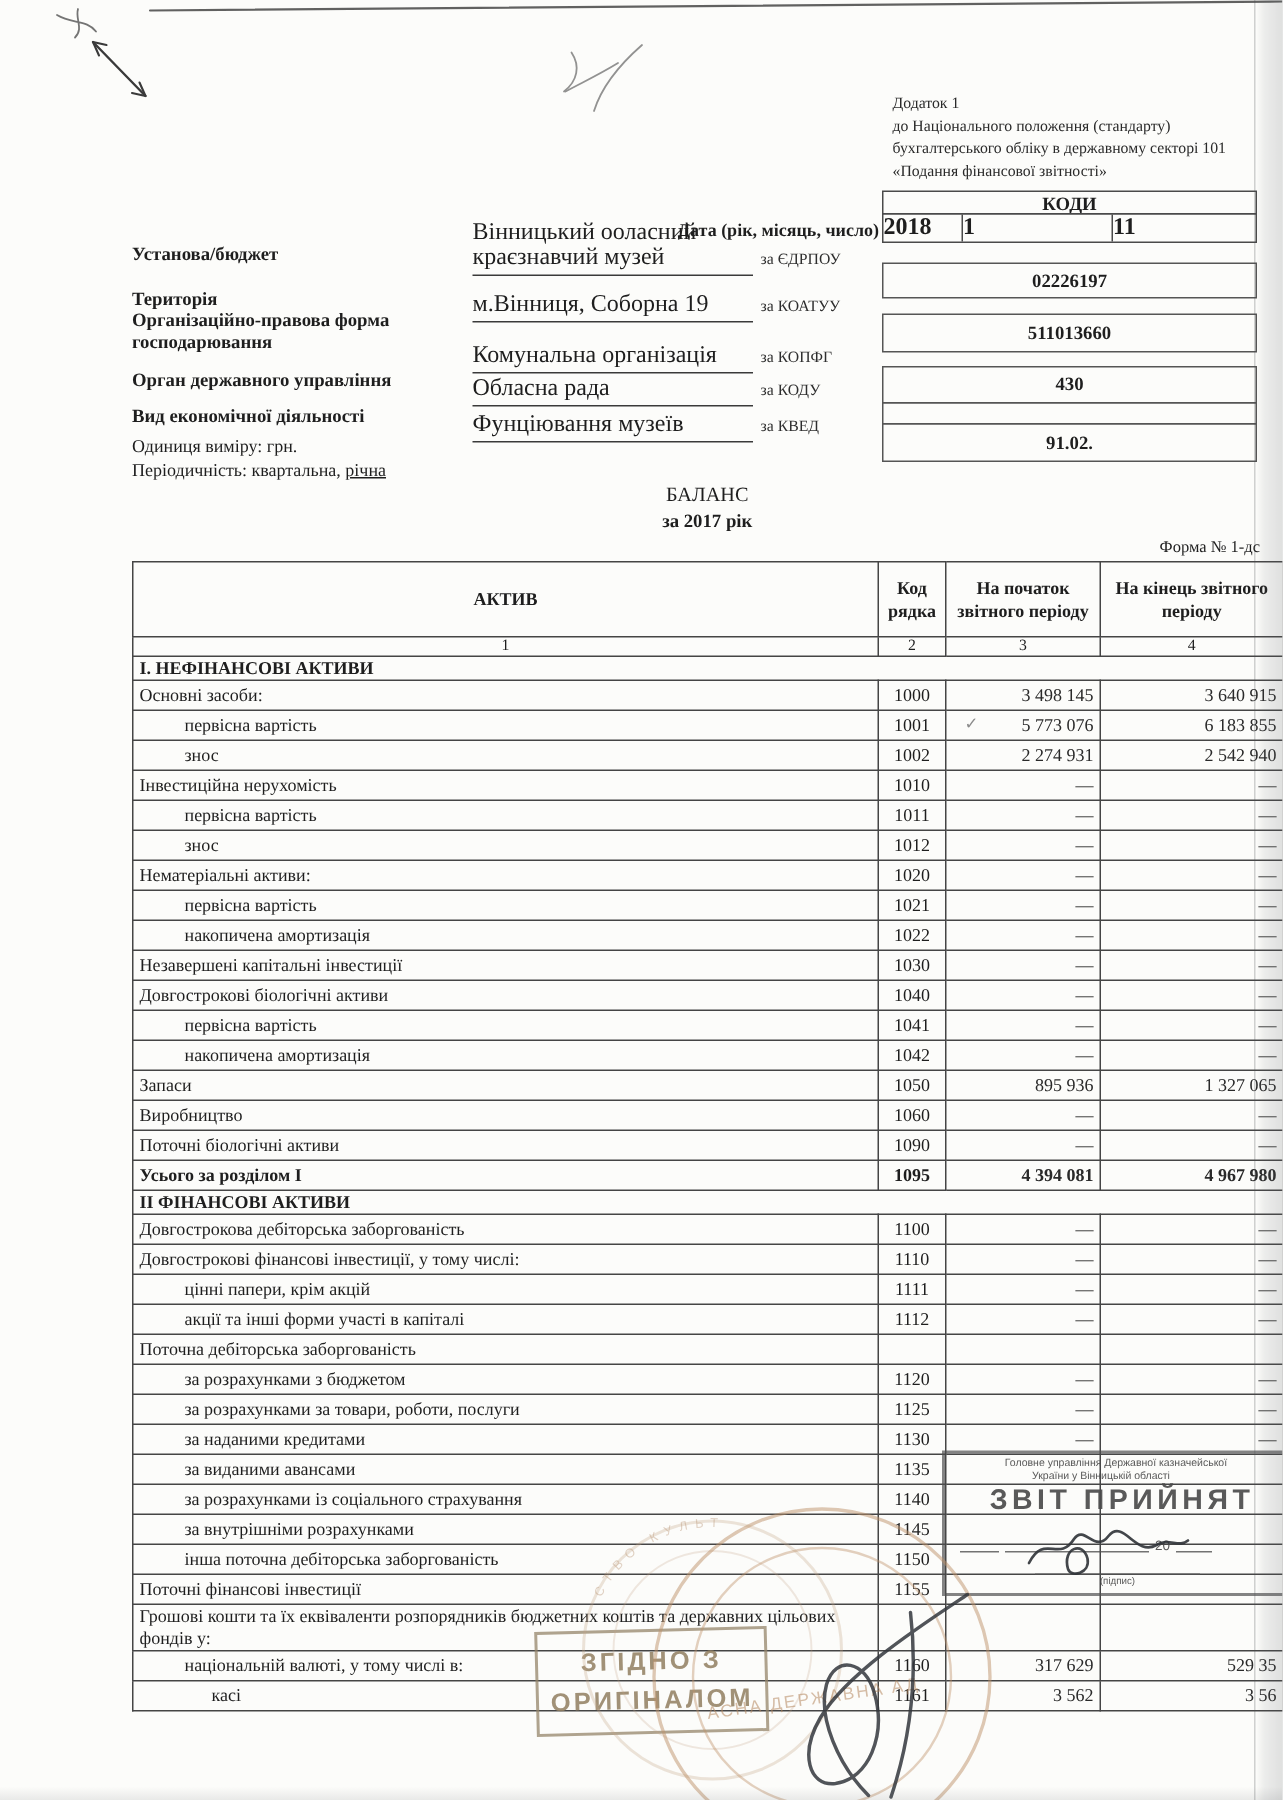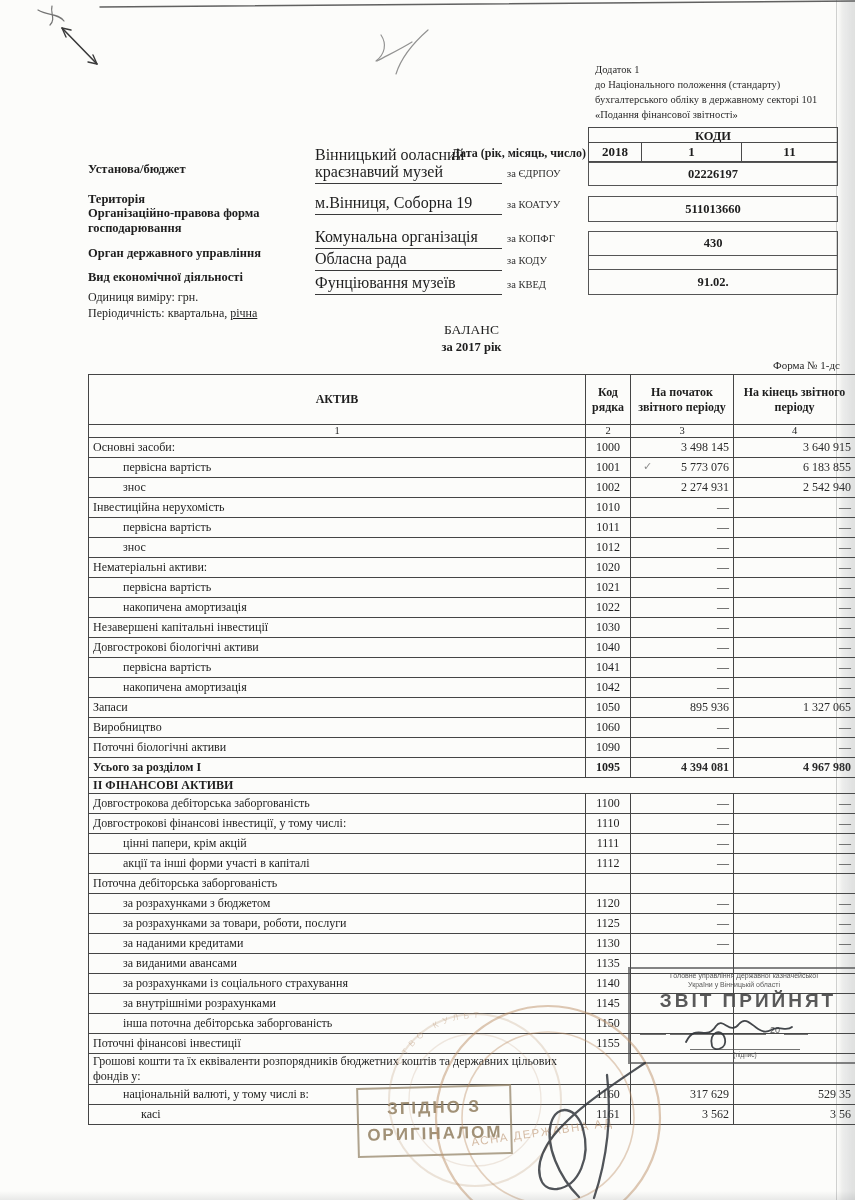--- a/index.html
+++ b/index.html
@@ -9,25 +9,25 @@
     font-family:"Liberation Serif","DejaVu Serif",serif;color:#1e1e1e;
   }
   .abs{position:absolute;}
   
   .appendix{left:595px;top:62px;font-size:10.5px;line-height:15px;color:#2a2a2a;}
   .date-label{left:360px;top:146px;width:226px;text-align:right;font-weight:bold;font-size:12px;}
   
   .codes-title{left:588px;top:127px;width:250px;height:16px;border:1px solid #4a4a4a;
     text-align:center;font-weight:bold;font-size:12.5px;line-height:16px;box-sizing:border-box;}
   .codes-date{left:588px;top:142px;width:250px;height:20px;display:flex;border:1px solid #4a4a4a;box-sizing:border-box;}
-  .codes-date div{border-right:1px solid #4a4a4a;text-align:center;font-weight:bold;font-size:13px;line-height:18px;}
+  .codes-date div{border-right:1px solid #4a4a4a;font-weight:bold;font-size:16px;line-height:18px;}
   .codes-date div:last-child{border-right:none;}
   .cd1{width:52px;} .cd2{width:99px;} .cd3{flex:1;}
   .code-box{left:588px;width:250px;border:1px solid #555;box-sizing:border-box;
-    text-align:center;font-weight:bold;font-size:12.5px;}
+    text-align:center;font-weight:bold;font-size:12.5px;margin-top:13px;}
   
   .org-label{left:88px;font-weight:bold;font-size:12.5px;white-space:nowrap;}
   .org-plain{left:88px;font-size:12px;white-space:nowrap;}
   .org-value{left:315px;width:187px;font-size:16px;white-space:nowrap;}
   .uline{border-bottom:1px solid #3a3a3a;padding-bottom:2px;}
   .ital{}
   .code-lbl{left:507px;font-size:10.5px;color:#2e2e2e;white-space:nowrap;}
   .u{text-decoration:underline;}
   
   .doc-title{left:88px;top:322px;width:767px;text-align:center;font-weight:normal;font-size:13.5px;}
@@ -149,20 +149,23 @@
       </tr>
       <tr class="num-row">
         <td>1</td>
         <td>2</td>
         <td>3</td>
         <td>4</td>
       </tr>
     </thead>
     <tbody>
         <tr>
+          <td colspan="4" class="sec">І. НЕФІНАНСОВІ АКТИВИ</td>
+        </tr>
+        <tr>
           <td class="lbl">Основні засоби:</td>
           <td class="code">1000</td>
           <td class="val">3 498 145</td>
           <td class="val v4">3 640 915</td>
         </tr>
         <tr>
           <td class="lbl ind1">первісна вартість</td>
           <td class="code">1001</td>
           <td class="val"><span class="check">✓</span>5 773 076</td>
           <td class="val v4">6 183 855</td>

